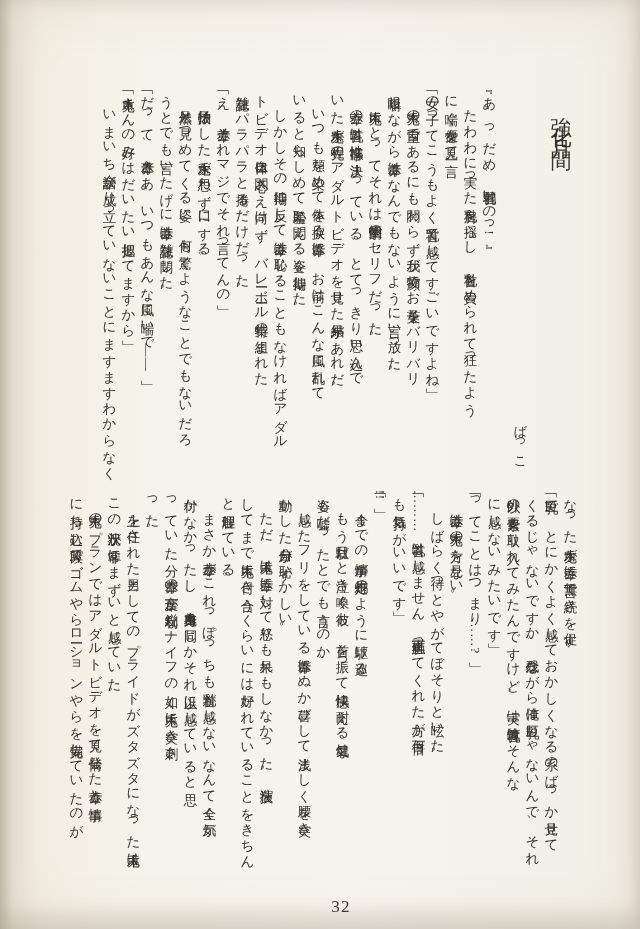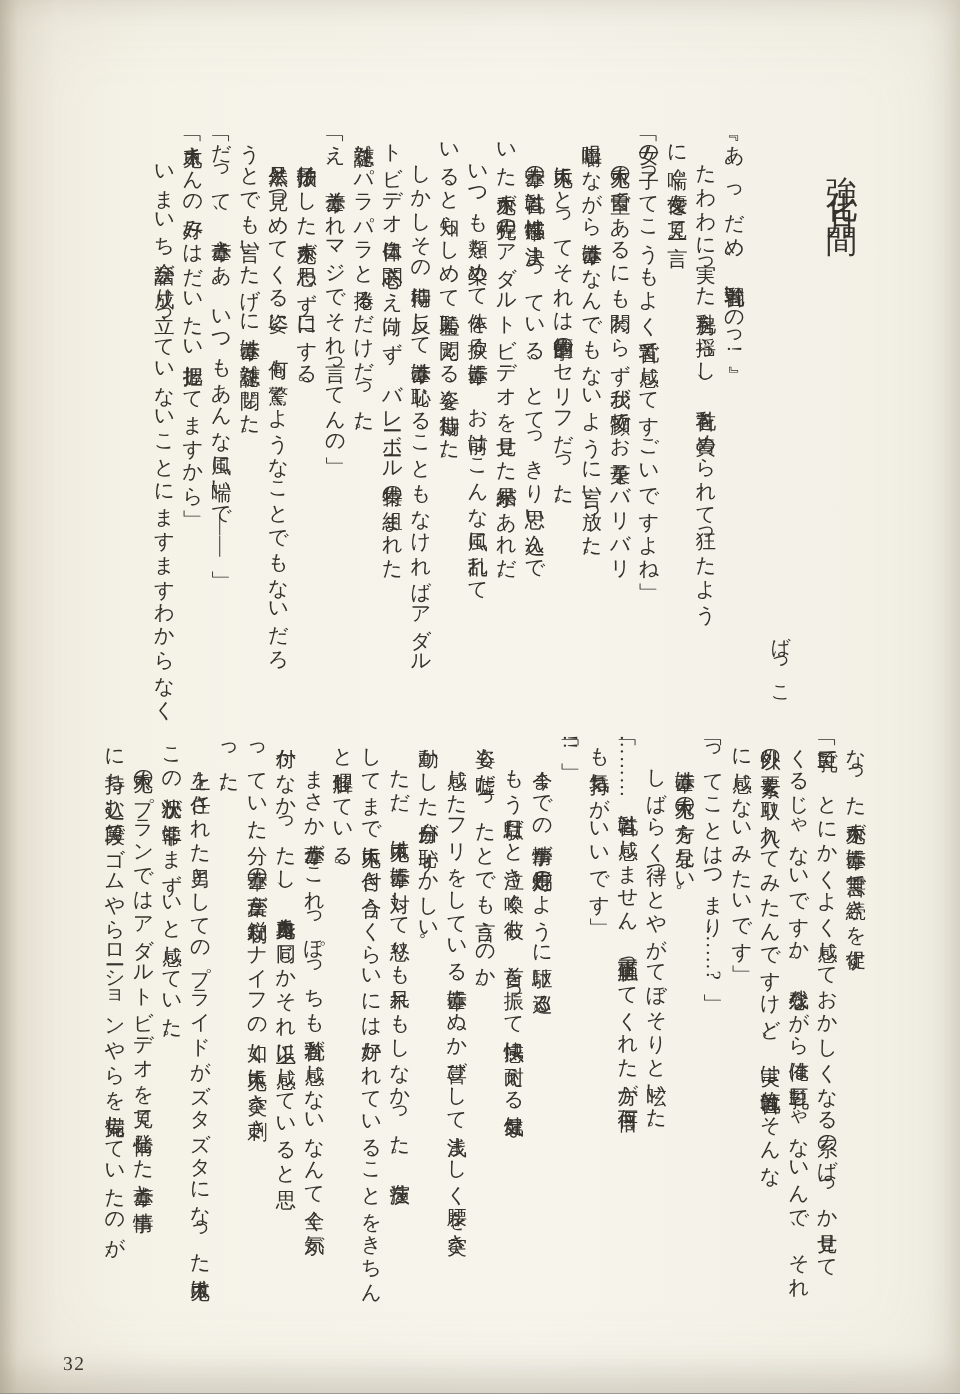--- a/index.html
+++ b/index.html
@@ -40,21 +40,22 @@
     line-height:19px;
     letter-spacing:.12em;
     text-align:end;
     padding-bottom:16px;
     margin-left:12px;
   }
   .page-number{
     position:absolute;
     left:0;right:0;
     bottom:12px;
-    font-size:13px;
+    text-align:center;
+    font-size:17px;
     letter-spacing:.08em;
     color:#3c3933;
     margin-left:42px;
   }
 </style>
 </head>
 <body>
 
 <div class="page">
 

